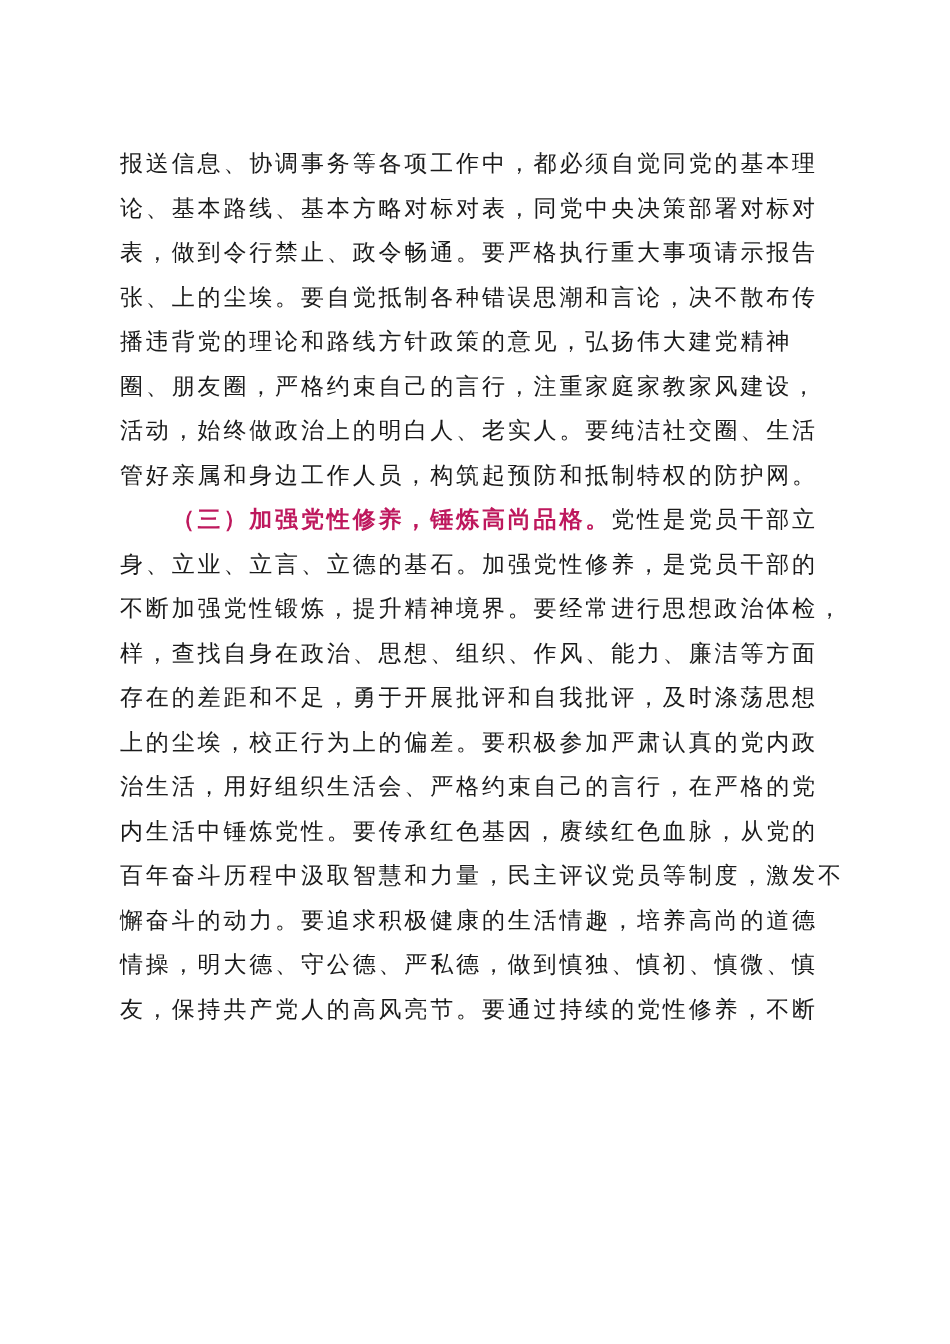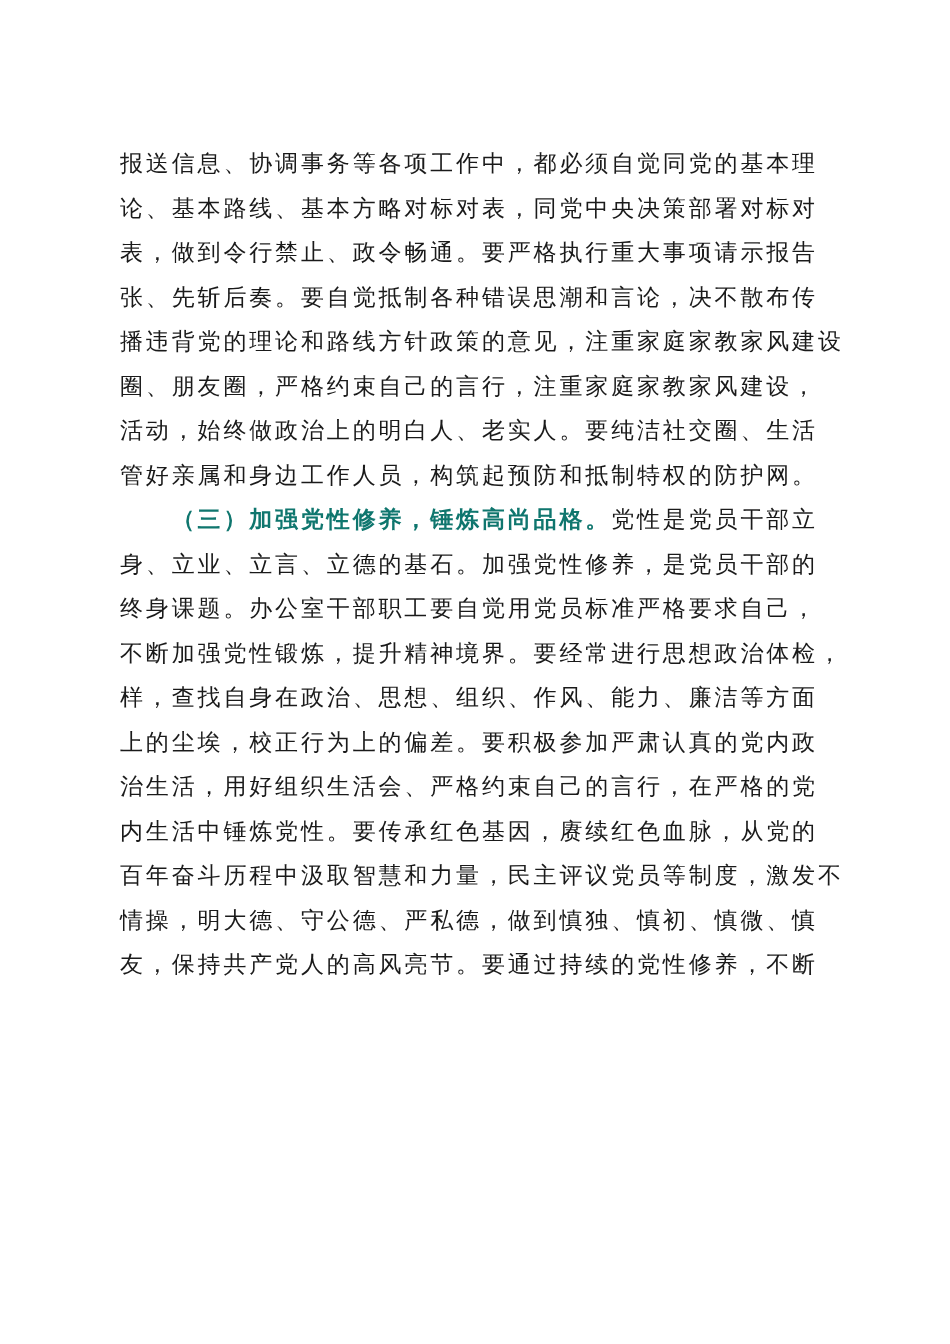--- a/index.html
+++ b/index.html
@@ -31,50 +31,51 @@
       height: 44.5px;
       line-height: 44.5px;
       font-size: 23px;
       white-space: nowrap;
       letter-spacing: 2.85px;
     }
     .line.indent { padding-left: 51.7px; }
     .heading {
       font-weight: bold;
       font-family: Liberation Serif, serif;
-      color: #0f766e;
+      color: #be185d;
     }
   </style>
 </head>
 <body>
 
 <div class="page">
   <div class="text-block">
 
     <div class="paragraph">
       <div class="line">报送信息、协调事务等各项工作中，都必须自觉同党的基本理</div>
       <div class="line">论、基本路线、基本方略对标对表，同党中央决策部署对标对</div>
       <div class="line">表，做到令行禁止、政令畅通。要严格执行重大事项请示报告</div>
-      <div class="line">张、先斩后奏。要自觉抵制各种错误思潮和言论，决不散布传</div>
-      <div class="line">播违背党的理论和路线方针政策的意见，注重家庭家教家风建设</div>
+      <div class="line">张、上的尘埃。要自觉抵制各种错误思潮和言论，决不散布传</div>
+      <div class="line">播违背党的理论和路线方针政策的意见，弘扬伟大建党精神</div>
       <div class="line">圈、朋友圈，严格约束自己的言行，注重家庭家教家风建设，</div>
       <div class="line">活动，始终做政治上的明白人、老实人。要纯洁社交圈、生活</div>
       <div class="line">管好亲属和身边工作人员，构筑起预防和抵制特权的防护网。</div>
     </div>
 
     <div class="paragraph">
       <div class="line indent">
         <span class="heading">（三）加强党性修养，锤炼高尚品格。</span><span>党性是党员干部立</span>
       </div>
       <div class="line">身、立业、立言、立德的基石。加强党性修养，是党员干部的</div>
-      <div class="line">终身课题。办公室干部职工要自觉用党员标准严格要求自己，</div>
       <div class="line">不断加强党性锻炼，提升精神境界。要经常进行思想政治体检，</div>
       <div class="line">样，查找自身在政治、思想、组织、作风、能力、廉洁等方面</div>
+      <div class="line">存在的差距和不足，勇于开展批评和自我批评，及时涤荡思想</div>
       <div class="line">上的尘埃，校正行为上的偏差。要积极参加严肃认真的党内政</div>
       <div class="line">治生活，用好组织生活会、严格约束自己的言行，在严格的党</div>
       <div class="line">内生活中锤炼党性。要传承红色基因，赓续红色血脉，从党的</div>
       <div class="line">百年奋斗历程中汲取智慧和力量，民主评议党员等制度，激发不</div>
+      <div class="line">懈奋斗的动力。要追求积极健康的生活情趣，培养高尚的道德</div>
       <div class="line">情操，明大德、守公德、严私德，做到慎独、慎初、慎微、慎</div>
       <div class="line">友，保持共产党人的高风亮节。要通过持续的党性修养，不断</div>
     </div>
 
   </div>
 </div>
 
 </body></html>

